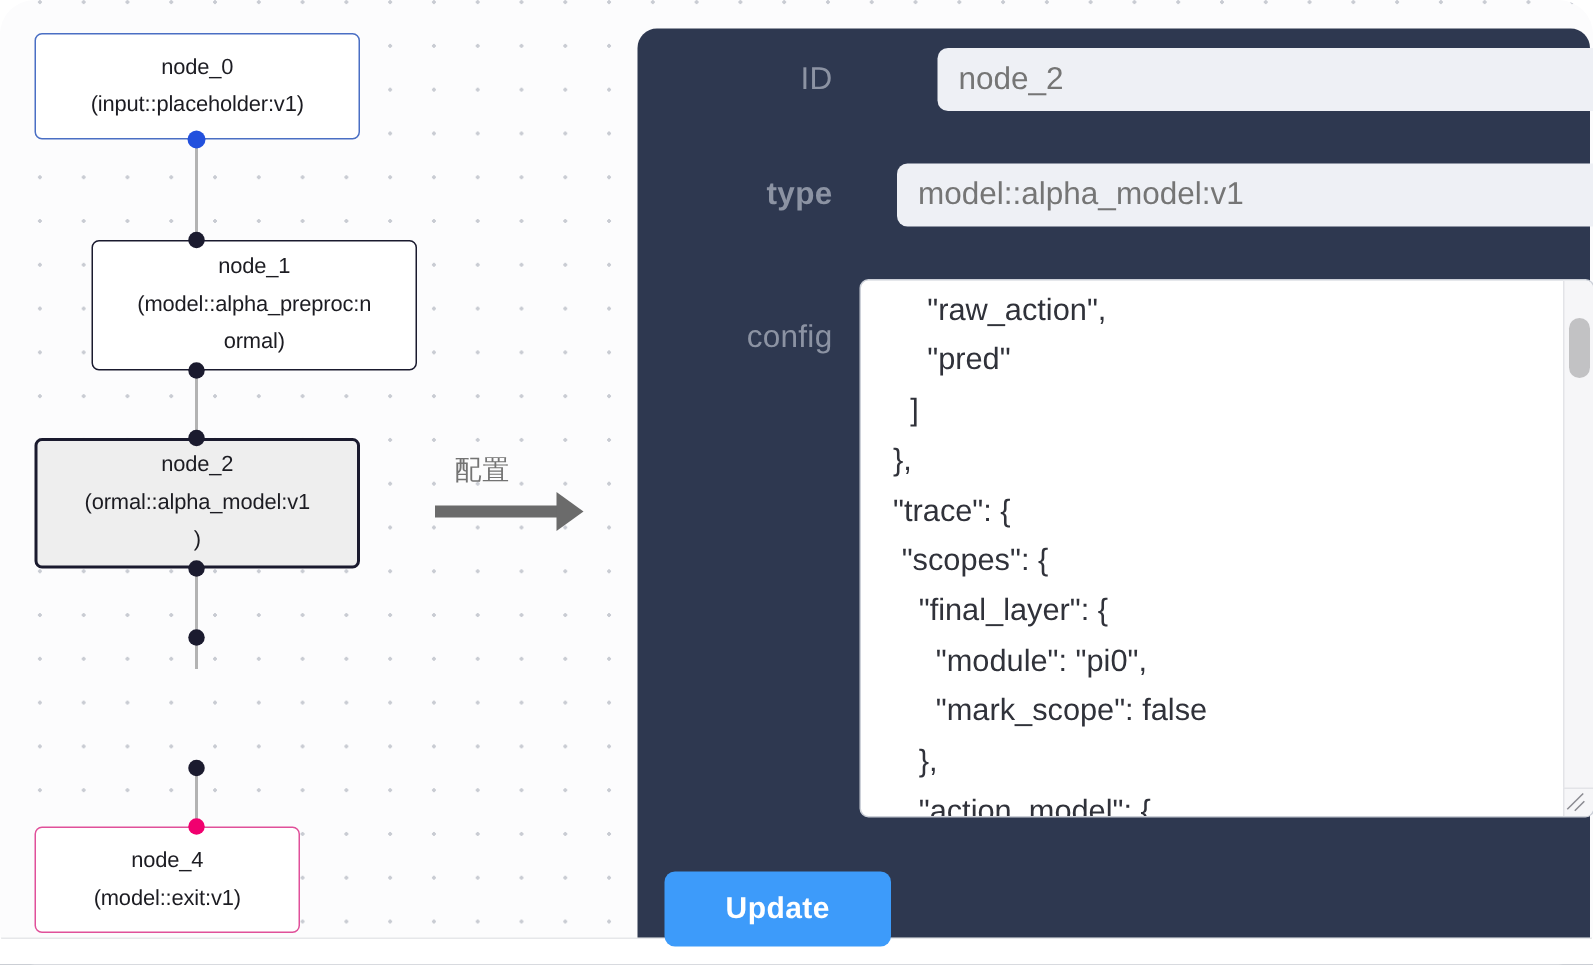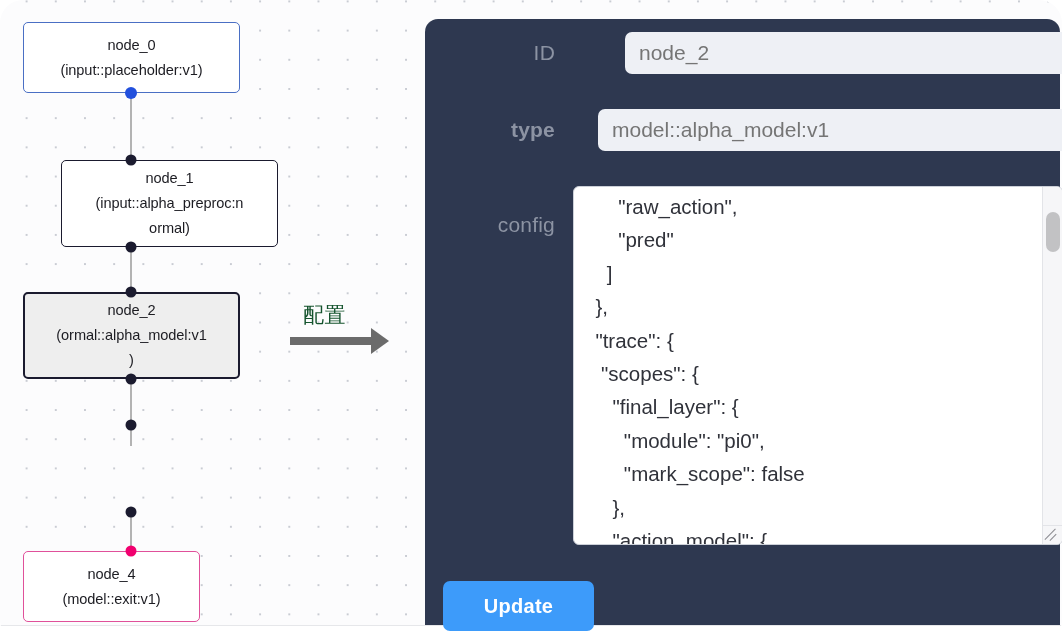--- a/index.html
+++ b/index.html
@@ -78,22 +78,22 @@
     border-radius: 50%;
     background: #1b1b2f;
     transform: translate(-50%, -50%);
   }
   .port.blue { background: #2250dd; width: 12px; height: 12px; }
   .port.pink { background: #f1006f; width: 11px; height: 11px; }
 
   
   .anno-label {
     position: absolute;
-    color: #14532d;
-    font-size: 21px;
+    color: #737373;
+    font-size: 18px;
     letter-spacing: 0.5px;
     white-space: nowrap;
   }
   .anno-arrow-shaft {
     position: absolute;
     height: 8px;
     background: #6b6b6b;
   }
   .anno-arrow-head {
     position: absolute;
@@ -262,21 +262,21 @@
     <span class="ntext">
       <span class="nline">node_0</span>
       <span class="nline">(input::placeholder:v1)</span>
     </span>
   </div>
   <div class="port blue" style="left:131px; top:93px;"></div>
 
   <div class="node" style="left:23px; top:160px; width:217px; height:87px;margin-left:38px;">
     <span class="ntext">
       <span class="nline">node_1</span>
-      <span class="nline">(input::alpha_preproc:n</span>
+      <span class="nline">(model::alpha_preproc:n</span>
       <span class="nline">ormal)</span>
     </span>
   </div>
   <div class="port" style="left:131px; top:160px;"></div>
   <div class="port" style="left:131px; top:247px;"></div>
 
   <div class="node selected" style="left:23px; top:292px; width:217px; height:87px;">
     <span class="ntext">
       <span class="nline">node_2</span>
       <span class="nline">(ormal::alpha_model:v1</span>

